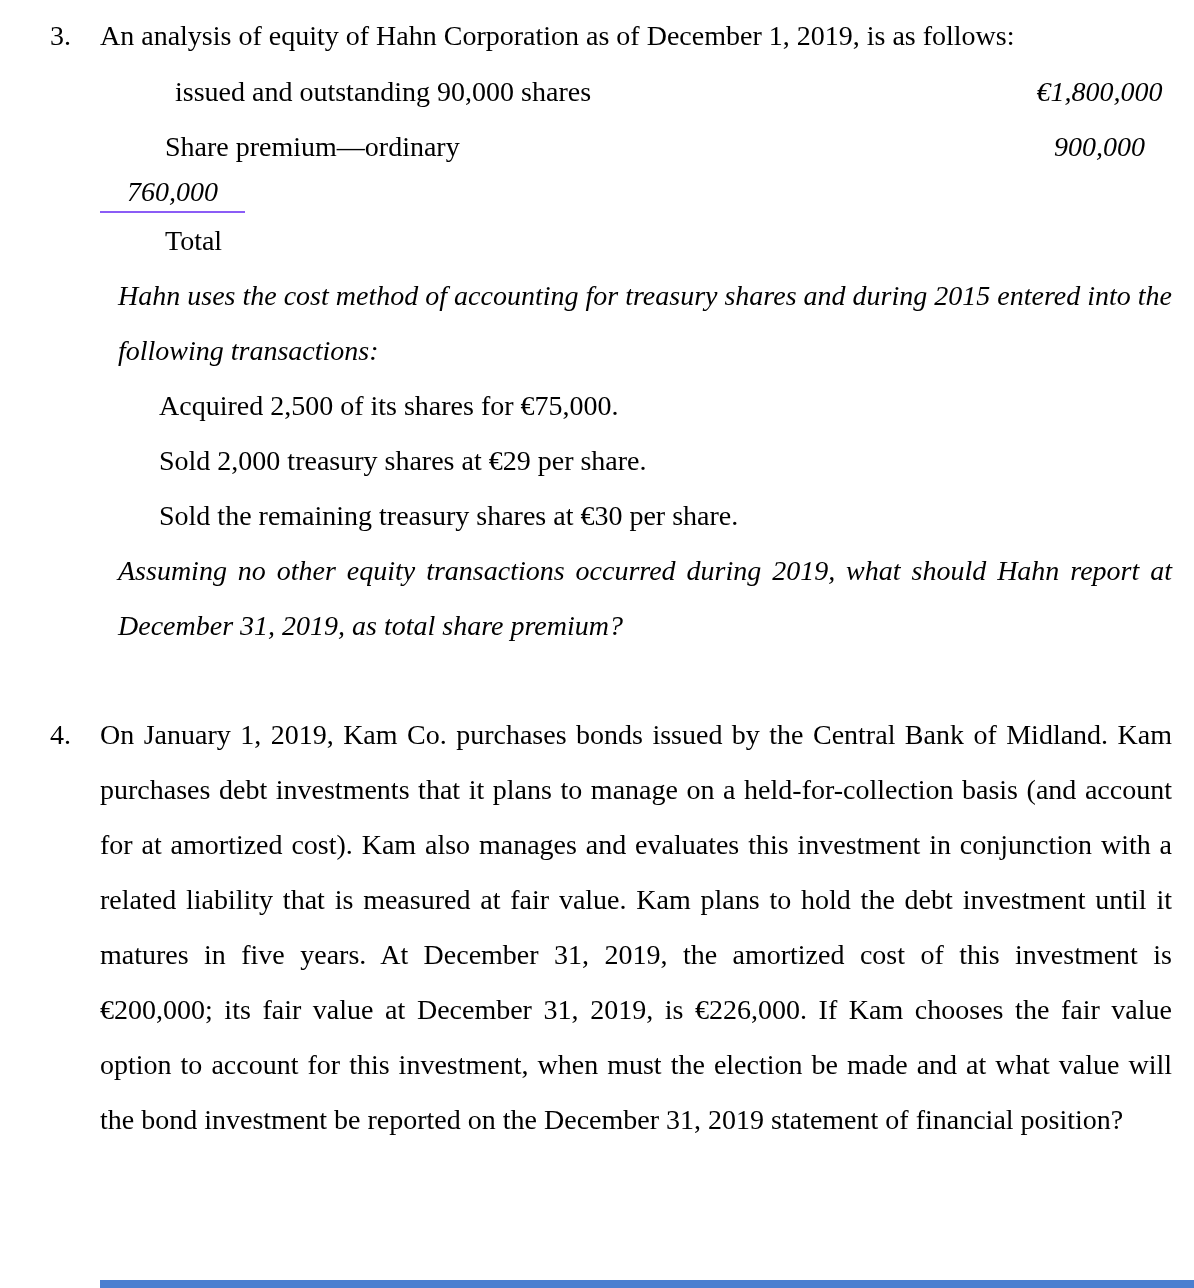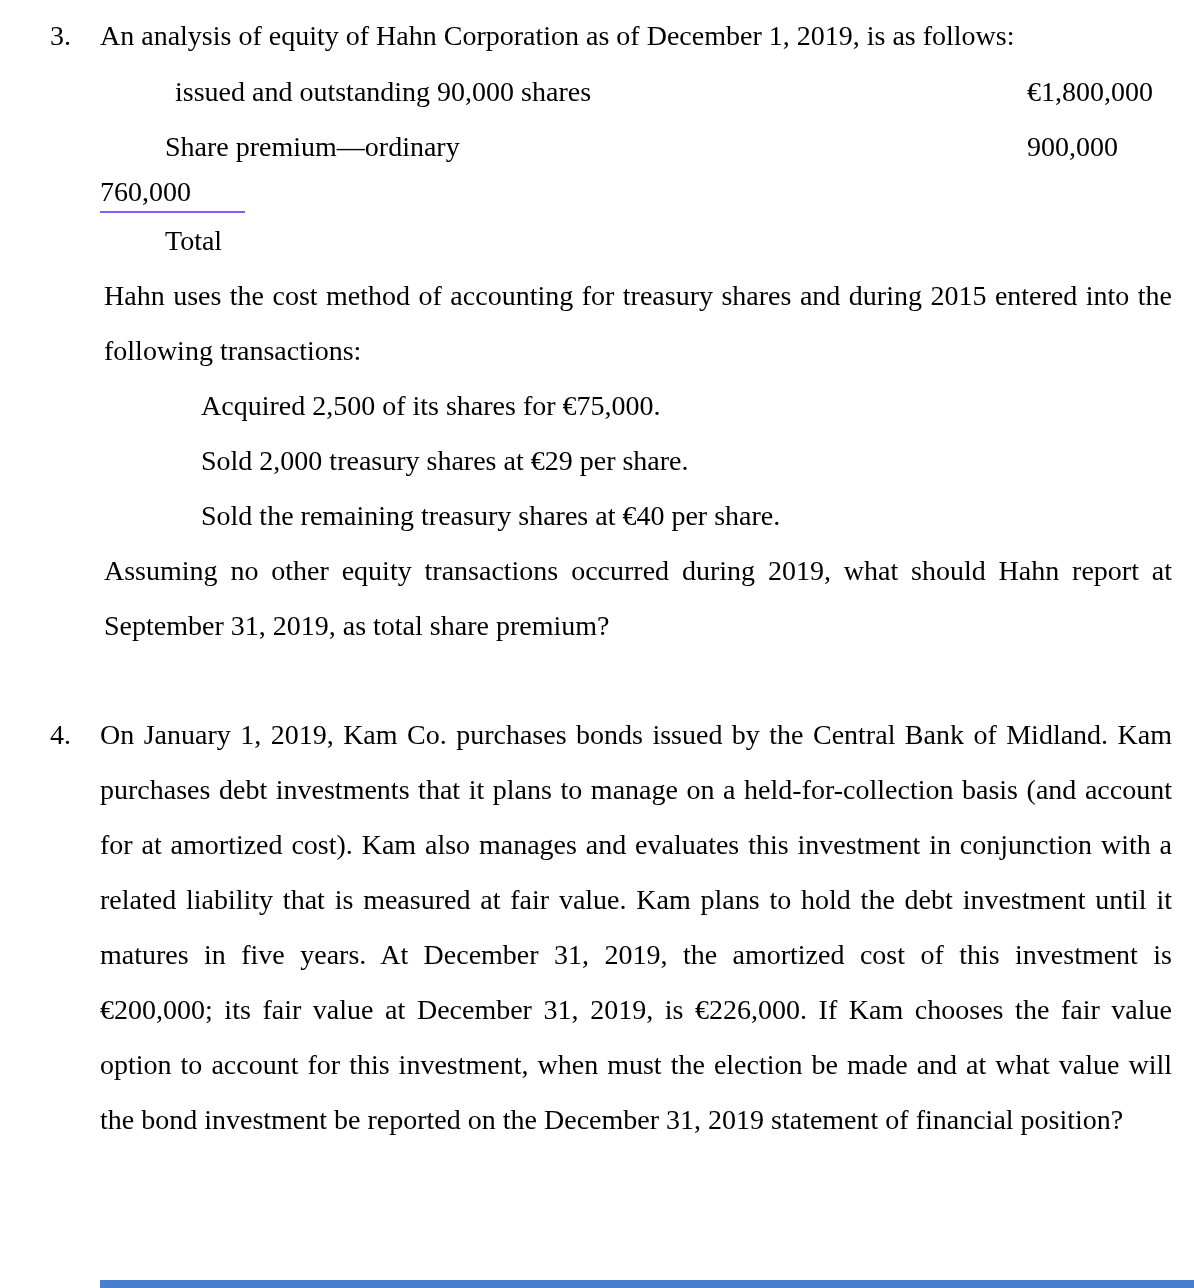--- a/index.html
+++ b/index.html
@@ -18,41 +18,42 @@
   .question { position: relative; padding-left: 50px; }
   .qnum {
     position: absolute;
     left: 0;
     top: 0;
     line-height: 55px;
   }
   .qbody p, .trow { line-height: 55px; }
 
   .justify { text-align: justify; }
-  .indent-sm { margin-left: 4px; }
+  .indent-sm { margin-left: 18px; font-style: italic; }
 
   .equity-table { width: 100%; }
   .trow {
     display: flex;
     justify-content: space-between;
     align-items: baseline;
   }
   .tlabel.ind-1 { margin-left: 65px; }
   .tlabel.ind-2 { margin-left: 75px; }
   .tvalue {
     display: inline-block;
     min-width: 145px;
-    text-align: left;
+    text-align: center;
     line-height: 36px;
     padding-bottom: 1px;
+    font-style: italic;
   }
   .tvalue.u-single { border-bottom: 2px solid #8b5cf6; }
   .tvalue.u-double { border-bottom: 7px double #000; }
 
-  .trans { margin-left: 101px; }
+  .trans { margin-left: 59px; }
 
   .q4 { margin-top: 54px; }
 
   .bottom-bar {
     position: absolute;
     left: 100px;
     right: 0;
     bottom: 0;
     height: 8px;
   }
@@ -84,23 +85,23 @@
         </div>
         <div class="trow">
           <span class="tlabel ind-1">Total</span>
         </div>
       </div>
 
       <p class="para indent-sm justify">Hahn uses the cost method of accounting for treasury shares and during 2015 entered into the following transactions:</p>
 
       <p class="trans">Acquired 2,500 of its shares for €75,000.</p>
       <p class="trans">Sold 2,000 treasury shares at €29 per share.</p>
-      <p class="trans">Sold the remaining treasury shares at €40 per share.</p>
+      <p class="trans">Sold the remaining treasury shares at €30 per share.</p>
 
-      <p class="para indent-sm justify">Assuming no other equity transactions occurred during 2019, what should Hahn report at September 31, 2019, as total share premium?</p>
+      <p class="para indent-sm justify">Assuming no other equity transactions occurred during 2019, what should Hahn report at December 31, 2019, as total share premium?</p>
     </div>
   </section>
 
   <section class="question q4">
     <span class="qnum">4.</span>
     <div class="qbody">
       <p class="para justify">On January 1, 2019, Kam Co. purchases bonds issued by the Central Bank of Midland. Kam purchases debt investments that it plans to manage on a held-for-collection basis (and account for at amortized cost). Kam also manages and evaluates this investment in conjunction with a related liability that is measured at fair value. Kam plans to hold the debt investment until it matures in five years. At December 31, 2019, the amortized cost of this investment is €200,000; its fair value at December 31, 2019, is €226,000. If Kam chooses the fair value option to account for this investment, when must the election be made and at what value will the bond investment be reported on the December 31, 2019 statement of financial position?</p>
     </div>
   </section>
 

